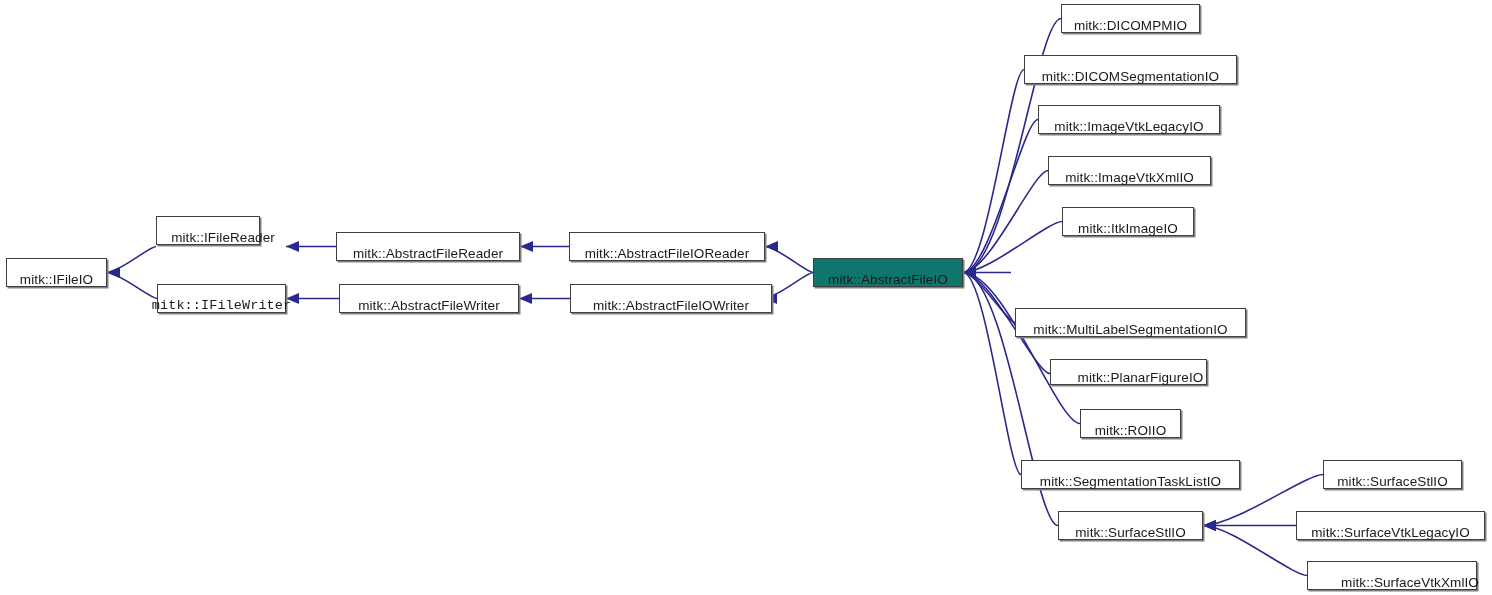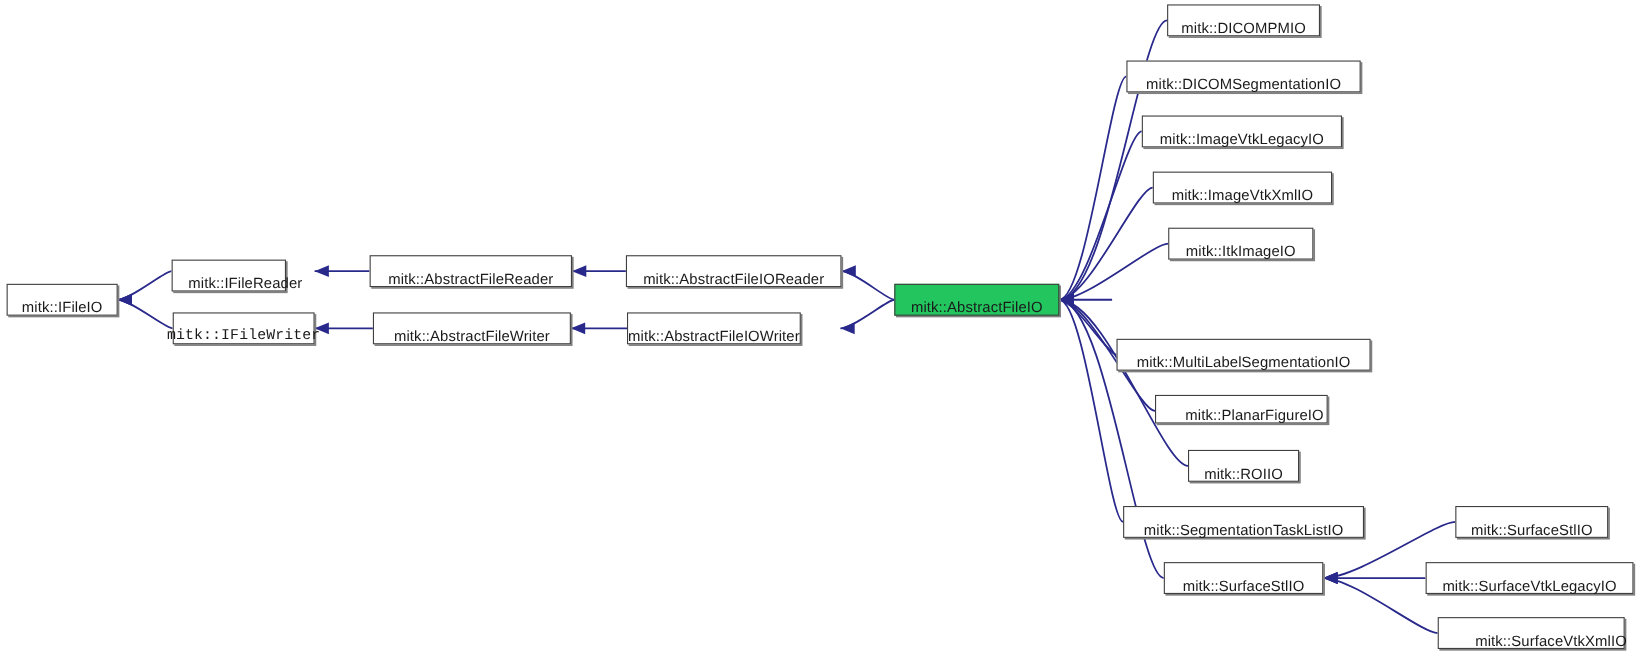--- a/index.html
+++ b/index.html
@@ -32,21 +32,21 @@
     font-size: 13.5px;
     line-height: 1;
     display: flex;
     align-items: flex-end;
     justify-content: center;
     white-space: nowrap;
     box-shadow: 1.5px 1.5px 0 0 #808080;
     z-index: 2;
   }
   .node.highlight {
-    background: #22c55e;
+    background: #0f766e;
   }
   .node-label {
     pointer-events: none;
     letter-spacing: 0.1px;
   }
 </style>
 </head>
 <body>
 
 <div id="diagram">
@@ -92,36 +92,36 @@
       <path d="M 1323 474.5 C 1305.42 474.5, 1234.9636363636364 525.5, 1203 525.5" stroke="#29298c" stroke-width="1.6" fill="none"></path>
       <polygon points="1203,525.5 1216,530.9 1216,520.1" fill="#29298c"></polygon>
       <path d="M 1296 525.5 L 1203 525.5" stroke="#29298c" stroke-width="1.6" fill="none"></path>
       <polygon points="1203,525.5 1216,530.9 1216,520.1" fill="#29298c"></polygon>
       <path d="M 1307 575.5 C 1291.816 575.5, 1230.6072727272726 525.5, 1203 525.5" stroke="#29298c" stroke-width="1.6" fill="none"></path>
       <polygon points="1203,525.5 1216,530.9 1216,520.1" fill="#29298c"></polygon>
     </svg>
 <div class="node" style="left: 6px; top: 258px; width: 101px; height: 29px;">
       <span class="node-label">mitk::IFileIO</span>
     </div>
-    <div class="node" style="left: 156px; top: 236px; width: 104px; height: 29px; padding-left: 30px;">
+    <div class="node" style="left: 156px; top: 216px; width: 104px; height: 29px; padding-left: 30px;">
       <span class="node-label">mitk::IFileReader</span>
     </div>
     <div class="node" style="left: 157px; top: 284px; width: 129px; height: 29px; font-family: Liberation Mono, monospace;">
       <span class="node-label">mitk::IFileWriter</span>
     </div>
     <div class="node" style="left: 336px; top: 232px; width: 184px; height: 29px;">
       <span class="node-label">mitk::AbstractFileReader</span>
     </div>
     <div class="node" style="left: 339px; top: 284px; width: 180px; height: 29px;">
       <span class="node-label">mitk::AbstractFileWriter</span>
     </div>
     <div class="node" style="left: 569px; top: 232px; width: 196px; height: 29px;">
       <span class="node-label">mitk::AbstractFileIOReader</span>
     </div>
-    <div class="node" style="left: 570px; top: 284px; width: 158px; height: 29px;">
+    <div class="node" style="left: 570px; top: 284px; width: 202px; height: 29px;">
       <span class="node-label">mitk::AbstractFileIOWriter</span>
     </div>
     <div class="node highlight" style="left: 813px; top: 258px; width: 150px; height: 29px;">
       <span class="node-label">mitk::AbstractFileIO</span>
     </div>
     <div class="node" style="left: 1061px; top: 4px; width: 139px; height: 29px;">
       <span class="node-label">mitk::DICOMPMIO</span>
     </div>
     <div class="node" style="left: 1024px; top: 55px; width: 213px; height: 29px;">
       <span class="node-label">mitk::DICOMSegmentationIO</span>

